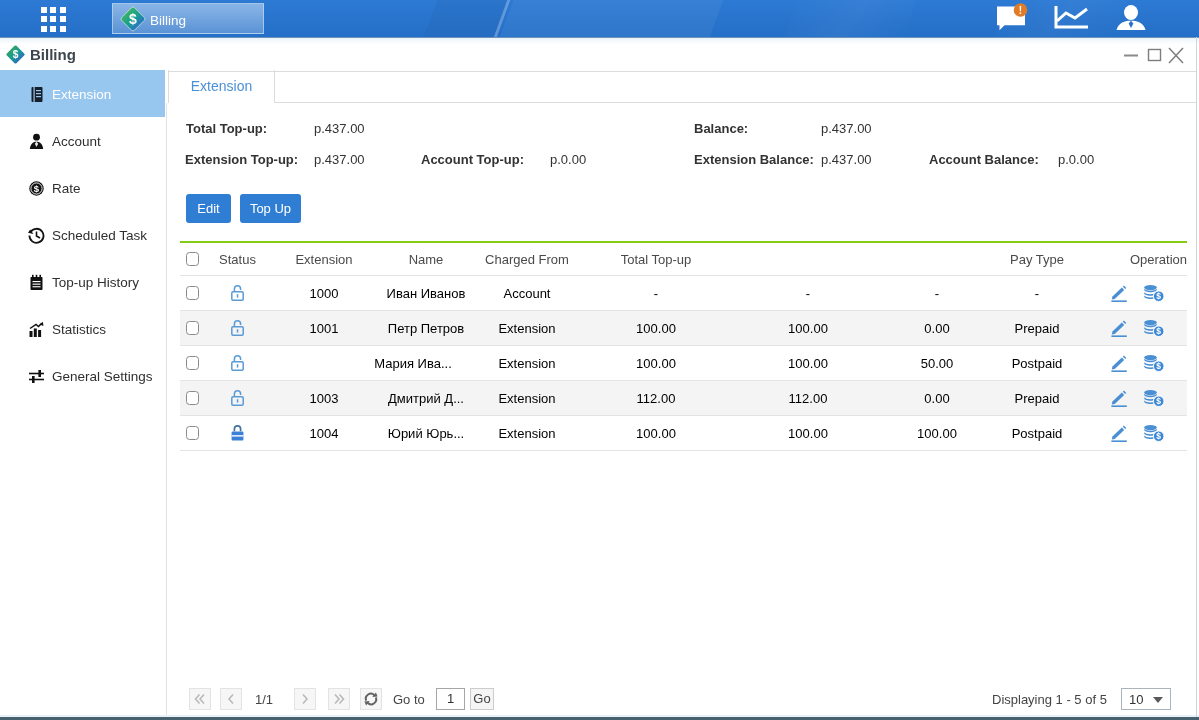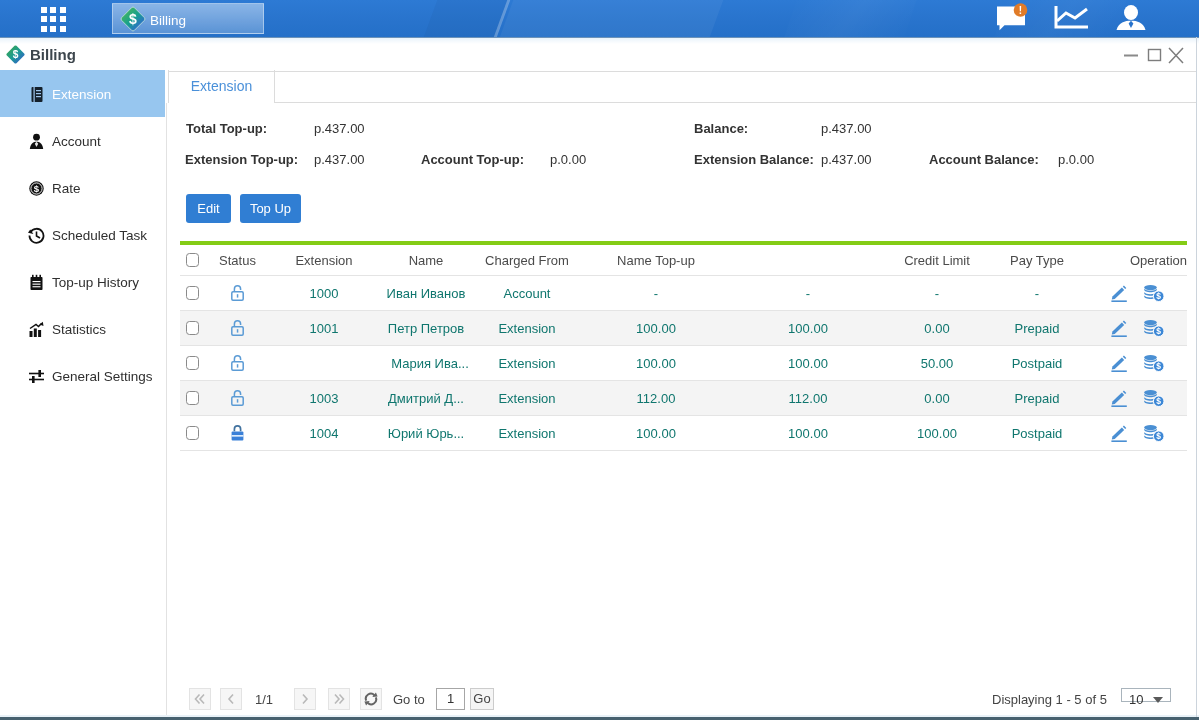--- a/index.html
+++ b/index.html
@@ -52,38 +52,38 @@
 
 .ilabel { position:absolute; font-size:13px; font-weight:bold; color:#333; white-space:nowrap; }
 .ivalue { position:absolute; font-size:13px; color:#333; white-space:nowrap; }
 
 .btn { position:absolute; height:29px; background:#307ed3; color:#fff; font-size:13px;
   text-align:center; line-height:29px; border-radius:3px; }
 
 
 .tbl { position:absolute; left:12px; top:171px; width:1007px; }
 .trow { position:relative; width:1007px; height:35px; border-bottom:1px solid #e4e4e4; }
-.trow.hdr { height:35px; border-top:4px solid #84cc16; }
+.trow.hdr { height:35px; border-top:2px solid #84cc16; }
 .trow.alt { background:#f4f4f4; }
 .cell { position:absolute; top:0; height:100%; display:flex; align-items:center; justify-content:center;
-  font-size:13px; color:#0f766e; }
+  font-size:13px; color:#000000; }
 .hdr .cell { color:#4a4a4a; }
 .opcell { justify-content:flex-start; padding-left:26px; }
 .cb { width:13.5px; height:13.5px; border:1.7px solid #8a8a8a; border-radius:3.5px; background:#fff; }
 
 
 .pag { position:absolute; left:0; top:617px; width:1031px; height:30px; }
 .pbtn { position:absolute; top:1px; width:22px; height:22px; background:#f6f6f6; border:1px solid #e3e3e3;
   display:flex; align-items:center; justify-content:center; }
 .ptext { position:absolute; font-size:13px; color:#444; }
 .goinput { position:absolute; width:29px; height:22px; top:1px; border:1px solid #a6a6a6; background:#fff;
   font-size:13px; color:#333; text-align:center; line-height:20px; }
 .gobtn { position:absolute; top:1px; width:24px; height:22px; background:#f5f5f5; border:1px solid #ccc;
   font-size:13px; color:#444; text-align:center; line-height:20px; }
-.dropdown { position:absolute; top:1px; width:50px; height:14px; background:#fff; border:1px solid #a9b4bc; }
+.dropdown { position:absolute; top:1px; width:50px; height:22px; background:#fff; border:1px solid #a9b4bc; }
 </style>
 </head>
 <body>
 <svg width="0" height="0" style="position:absolute">
   <defs>
     <g id="lockopen">
       <rect x="1.8" y="7.8" width="11.4" height="8.4" rx="1.2" fill="none" stroke="#5b9bd5" stroke-width="1.5"></rect>
       <path d="M4.4 7.8 V4.9 A3.1 3.2 0 0 1 10.6 4.9 V5.9" fill="none" stroke="#5b9bd5" stroke-width="1.5"></path>
       <rect x="6.8" y="10.2" width="1.5" height="3.4" fill="#5b9bd5"></rect>
     </g>
@@ -281,22 +281,21 @@
 
     <div class="tbl" id="table">
       <div class="trow hdr">
         <div class="cell" style="left:0;width:25px">
             <span class="cb"></span>
           </div>
         <div class="cell" style="left:25px;width:65px">Status</div>
         <div class="cell" style="left:90px;width:108px">Extension</div>
         <div class="cell" style="left:198px;width:96px">Name</div>
         <div class="cell" style="left:294px;width:106px">Charged From</div>
-        <div class="cell" style="left:400px;width:152px">Name Top-up</div>
-        <div class="cell" style="left:704px;width:106px">Credit Limit</div>
+        <div class="cell" style="left:400px;width:152px">Total Top-up</div>
         <div class="cell" style="left:810px;width:94px">Pay Type</div>
         <div class="cell" style="left:927px;width:103px">Operation</div>
       </div>
       <div class="trow">
         <div class="cell" style="left:0;width:25px">
             <span class="cb"></span>
           </div>
         <div class="cell" style="left:25px;width:65px">
             <svg width="15" height="18" viewBox="0 0 15 18">
               <use href="#lockopen"></use>
@@ -345,21 +344,21 @@
       </div>
       <div class="trow">
         <div class="cell" style="left:0;width:25px">
             <span class="cb"></span>
           </div>
         <div class="cell" style="left:25px;width:65px">
             <svg width="15" height="18" viewBox="0 0 15 18">
               <use href="#lockopen"></use>
             </svg>
           </div>
-        <div class="cell" style="left:202px;width:96px">Мария Ива...</div>
+        <div class="cell" style="left:185px;width:96px">Мария Ива...</div>
         <div class="cell" style="left:294px;width:106px">Extension</div>
         <div class="cell" style="left:400px;width:152px">100.00</div>
         <div class="cell" style="left:552px;width:152px">100.00</div>
         <div class="cell" style="left:704px;width:106px">50.00</div>
         <div class="cell" style="left:810px;width:94px">Postpaid</div>
         <div class="cell opcell" style="left:904px;width:103px">
             <svg width="20" height="18" viewBox="0 0 20 18" style="margin-right:13px">
               <use href="#pencil"></use>
             </svg>
             <svg width="22" height="18" viewBox="0 0 22 18">

